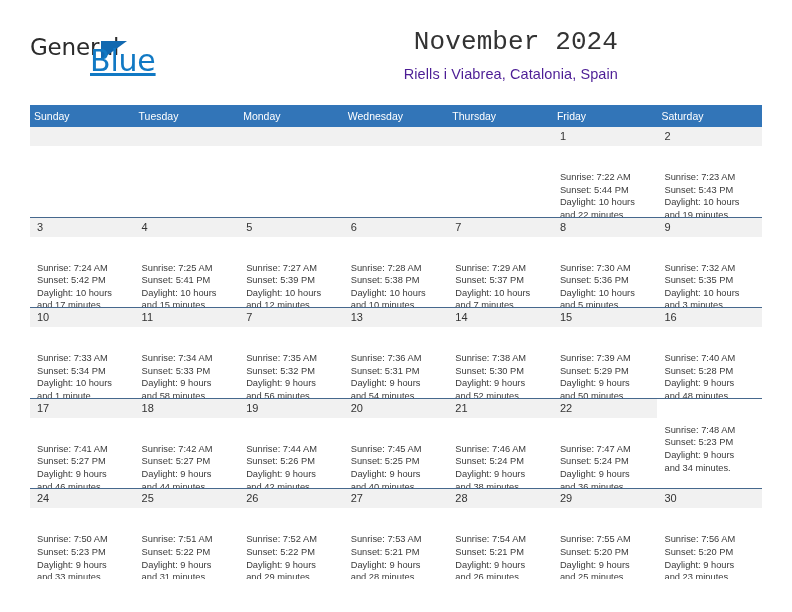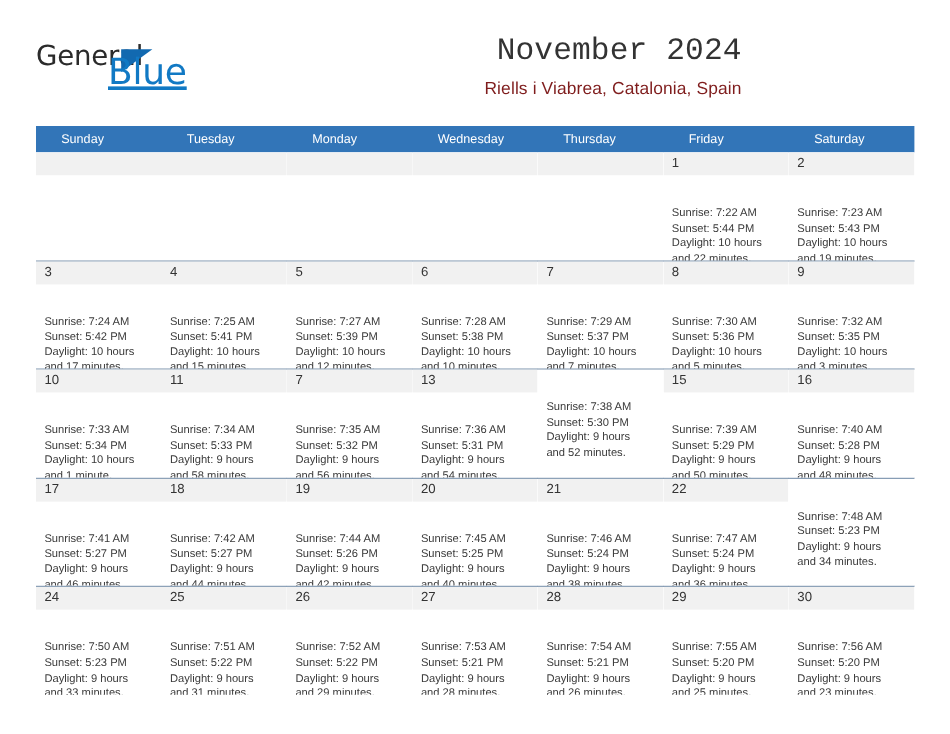--- a/index.html
+++ b/index.html
@@ -80,21 +80,21 @@
     font-weight: normal;
     color: #333333;
     line-height: 1.15;
     letter-spacing: 0.1px;
     font-family: Liberation Mono, monospace;
   }
   .cal-subtitle {
     margin-top: 8px;
     font-size: 14.5px;
     font-weight: normal;
-    color: #7f1d1d;
+    color: #4c1d95;
     letter-spacing: 0.1px;
     margin-left: 48px;
   }
 
   
   .calendar {
     position: absolute;
     left: 30px;
     top: 105px;
     width: 732px;
@@ -103,21 +103,21 @@
   .weekday-header {
     display: flex;
     background: #3275b8;
     height: 22px;
   }
   .weekday-cell {
     flex: 1 1 0;
     color: #ffffff;
     font-size: 10.5px;
     line-height: 22px;
-    padding-left: 21px;
+    padding-left: 4px;
     box-sizing: border-box;
     overflow: hidden;
     white-space: nowrap;
   }
 
   .week-row {
     display: flex;
     height: 89.6px;
     border-top: 1px solid #46688d;
   }
@@ -359,20 +359,23 @@
             <div class="day-num">13</div>
           </div>
         <div class="day-info">
           <div>Sunrise: 7:36 AM</div>
           <div>Sunset: 5:31 PM</div>
           <div>Daylight: 9 hours</div>
           <div>and 54 minutes.</div>
         </div>
       </div>
       <div class="day-cell">
+        <div class="day-band">
+            <div class="day-num">14</div>
+          </div>
         <div class="day-info">
           <div>Sunrise: 7:38 AM</div>
           <div>Sunset: 5:30 PM</div>
           <div>Daylight: 9 hours</div>
           <div>and 52 minutes.</div>
         </div>
       </div>
       <div class="day-cell">
         <div class="day-band">
             <div class="day-num">15</div>

